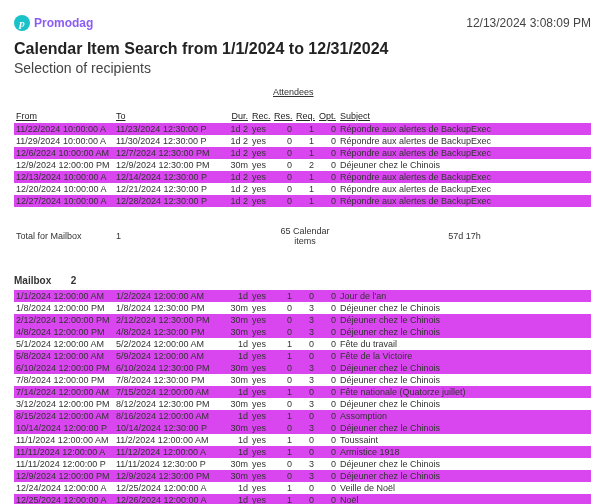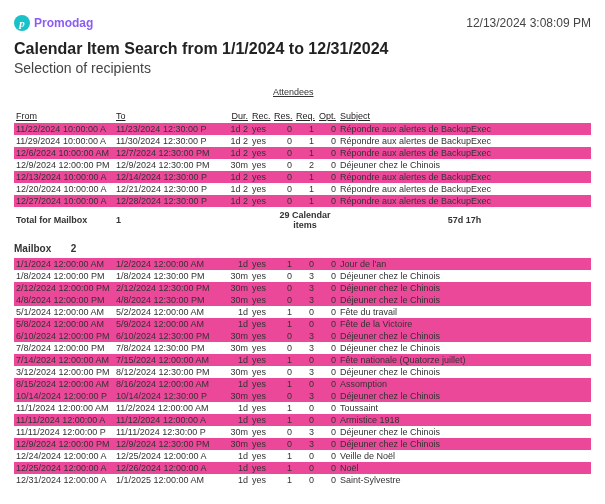--- a/index.html
+++ b/index.html
@@ -79,26 +79,26 @@
     text-decoration: underline;
     font-size: 9px;
     padding-bottom: 12px;
   }
   tbody tr.data td {
     padding: 1px 2px;
     white-space: nowrap;
     overflow: hidden;
     text-overflow: clip;
   }
-  tbody tr.data.alt { background: #ec4899; }
+  tbody tr.data.alt { background: #d946ef; }
   td.r { text-align: right; }
   td.c { text-align: center; }
   tr.total td {
-    font-weight: bold;
-    padding: 3px 2px;
+    font-weight: normal;
+    padding: 19px 2px;
   }
   .mailbox-heading {
     font-weight: bold;
     font-size: 10px;
     padding: 10px 0 4px 0;
   }
   
   col.c-from { width: 100px; }
   col.c-to   { width: 110px; }
   col.c-dur  { width: 26px; }
@@ -220,21 +220,21 @@
         <td class="r">1</td>
         <td class="r">0</td>
         <td>Répondre aux alertes de BackupExec</td>
       </tr>
     </tbody>
   <tbody>
     <tr class="total">
       <td>Total for Mailbox</td>
       <td>1</td>
       <td colspan="2"></td>
-      <td colspan="3" class="c">29 Calendar items</td>
+      <td colspan="3" class="c">65 Calendar items</td>
       <td style="text-align:center;">57d 17h</td>
     </tr>
   </tbody>
 </table>
 
 <div class="mailbox-heading">
   <span>Mailbox</span>
   &nbsp;&nbsp;&nbsp;&nbsp;&nbsp;
   <span>2</span>
 </div>

